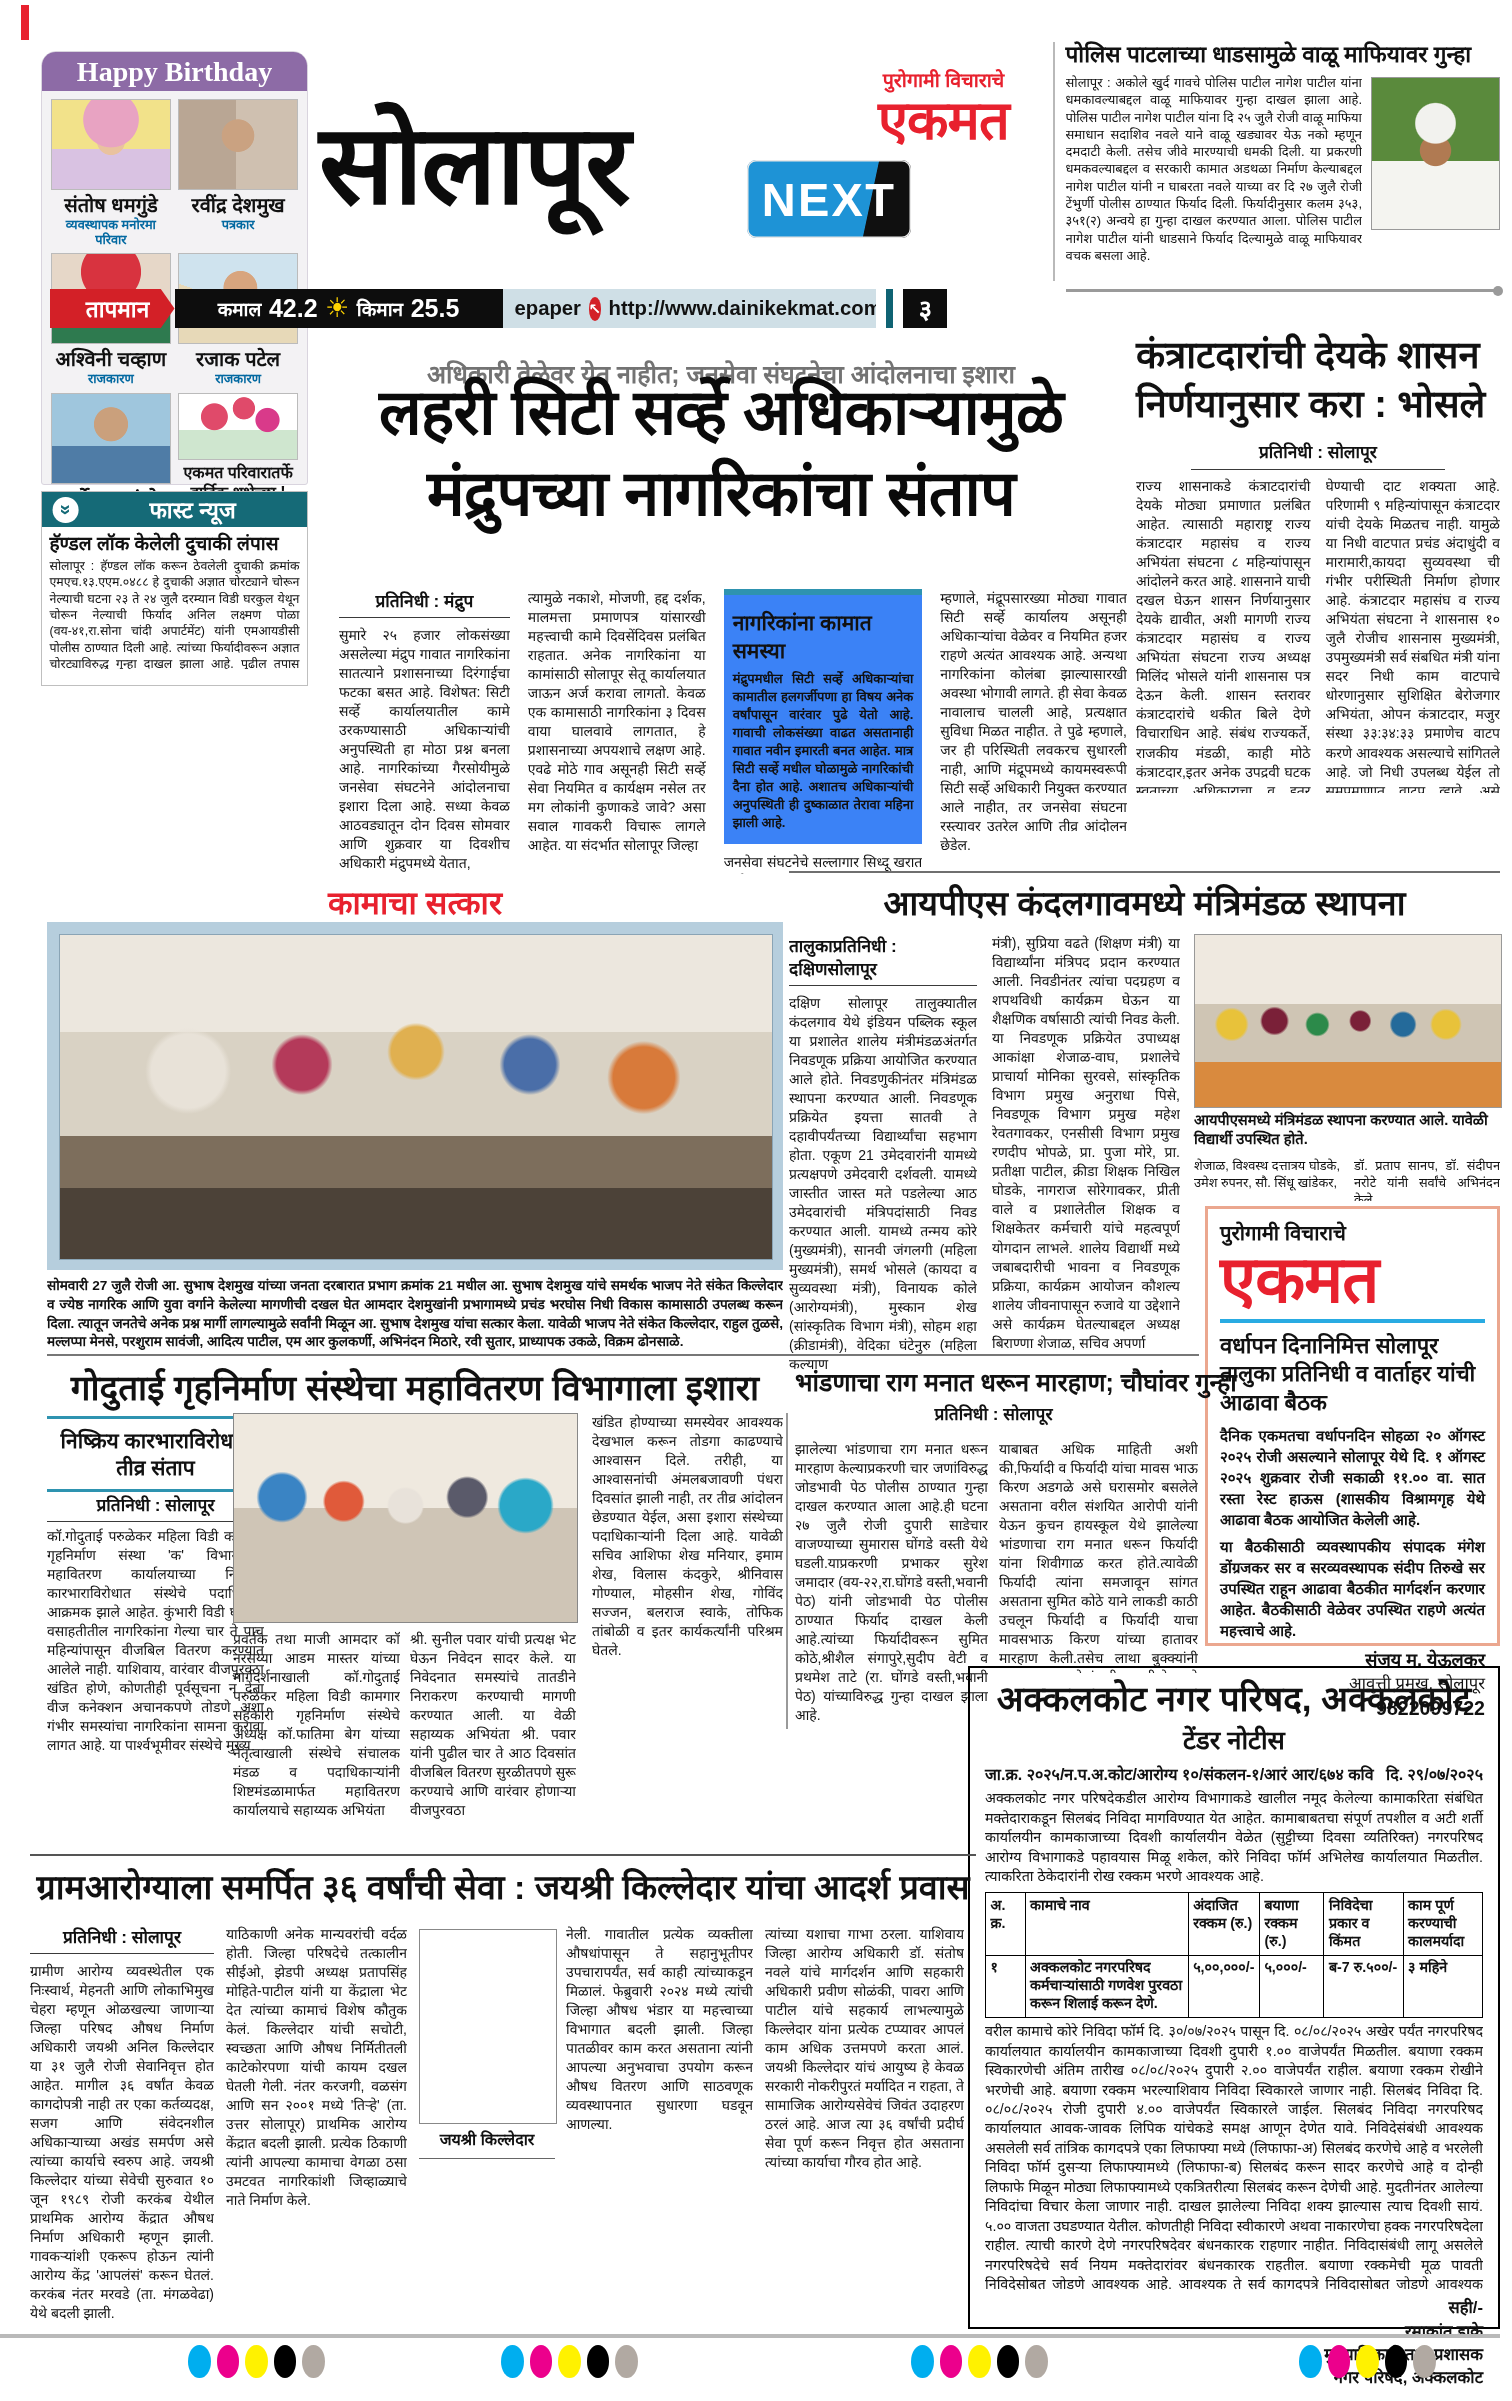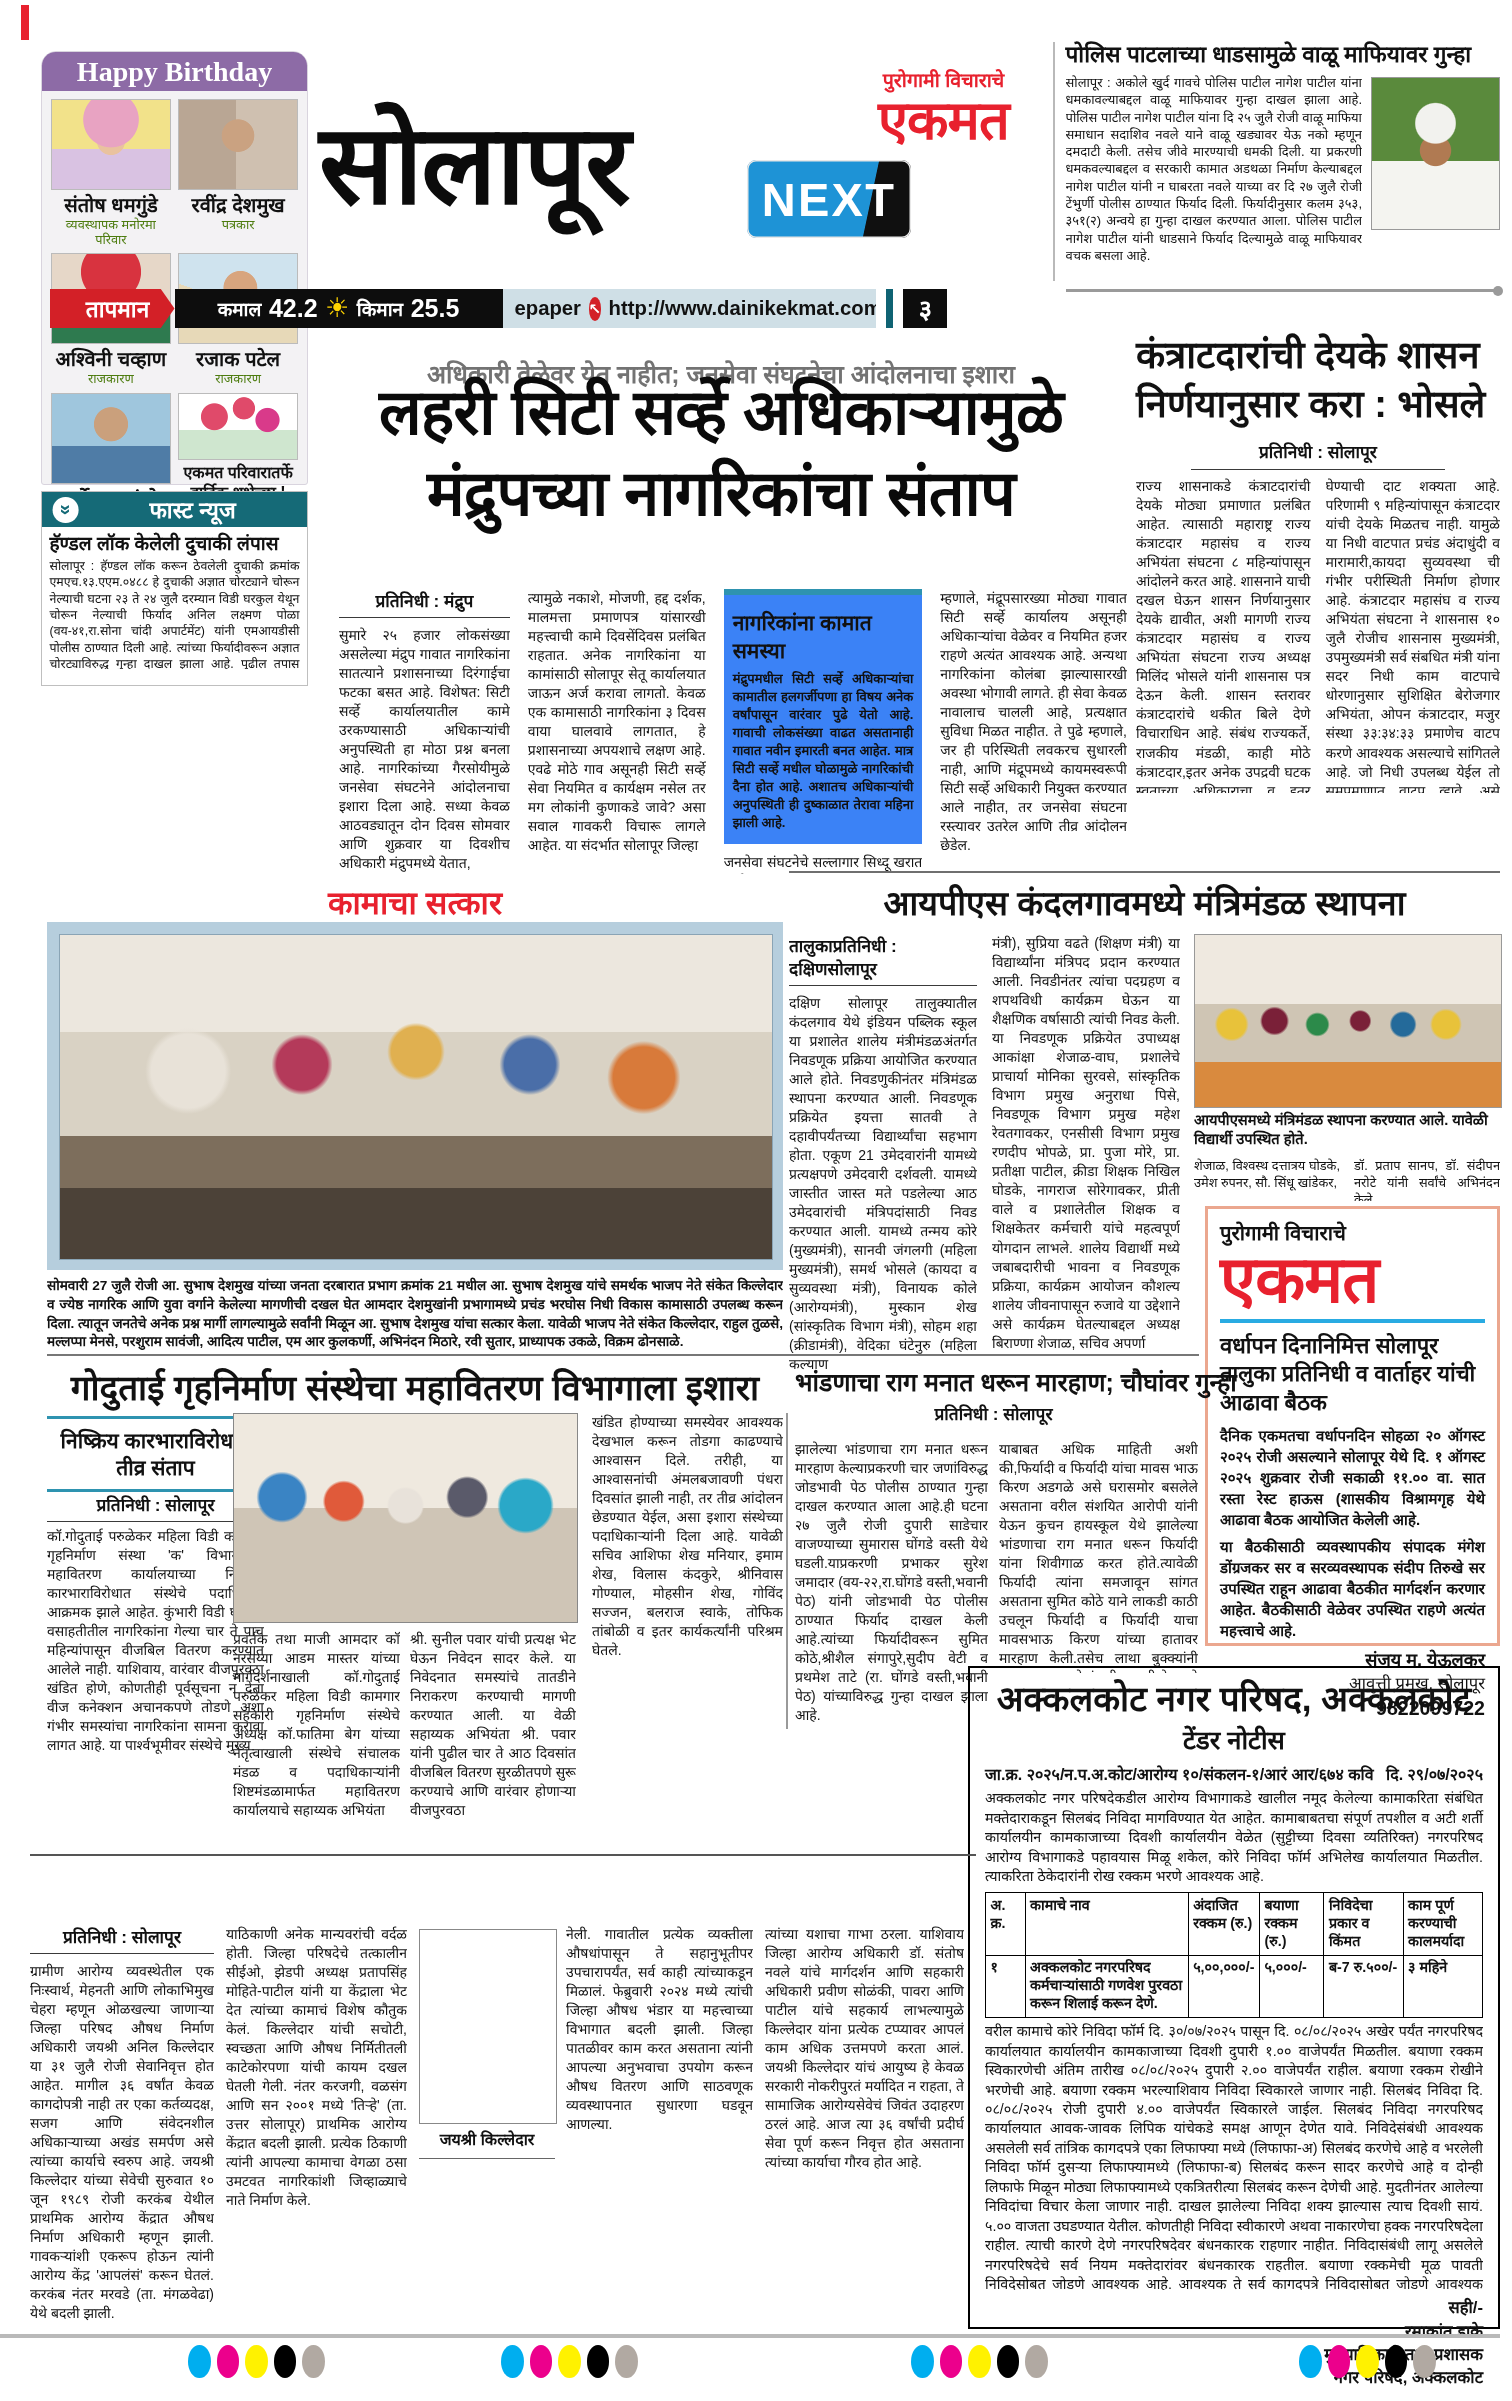--- a/index.html
+++ b/index.html
@@ -12,21 +12,21 @@
   .smalltxt{font-size:12.8px;line-height:1.33;}
   .byline{font-weight:bold;font-size:17.3px;text-align:center;border-bottom:1.5px solid #3a3a3a;padding-bottom:5.3px;margin-bottom:7.5px;}
   
   #bday{left:41px;top:51px;width:265px;height:432px;background:#f3f2f4;border:0.8px solid #d9d4de;border-radius:15px 15px 3px 3px;}
   #bday .hdr{height:39px;background:#8d6ba6;border-radius:13.6px 13.6px 0 0;color:#fff;
      font-family:"Liberation Serif","DejaVu Serif",serif;font-size:28px;font-weight:bold;
      display:flex;align-items:center;justify-content:center;}
   #bday .grid{display:grid;grid-template-columns:1fr 1fr;gap:6px 7.5px;padding:7.5px 9px;}
   .bd-photo{height:89px;border:0.8px solid #bbb;}
   .bd-name{font-size:20px;font-weight:bold;text-align:center;margin-top:3px;line-height:1.2;}
-  .bd-role{font-size:12.8px;font-weight:normal;text-align:center;line-height:1.2;color:#4d7c0f;}
+  .bd-role{font-size:12.8px;font-weight:bold;text-align:center;line-height:1.2;color:#0369a1;}
   .p-turban-pink{background:radial-gradient(circle at 50% 22%,#e8a3c2 0 30%,transparent 31%),radial-gradient(circle at 50% 46%,#e9c29f 0 18%,transparent 19%),linear-gradient(180deg,#f2e28a 0 55%,#d9c2e2 55%);}
   .p-brick{background:radial-gradient(circle at 50% 40%,#caa281 0 20%,transparent 21%),linear-gradient(90deg,#b9a694 0 48%,#cfc0b0 48%),repeating-linear-gradient(0deg,#b5a08c 0 13.6px,#c8b7a6 13.6px 27px);}
   .p-turban-red{background:radial-gradient(circle at 50% 20%,#d8333f 0 32%,transparent 33%),radial-gradient(circle at 50% 48%,#e9bd97 0 18%,transparent 19%),linear-gradient(180deg,#e6d7c8 0 60%,#2e7a4f 60%);}
   .p-lookup{background:radial-gradient(circle at 52% 38%,#d8a57e 0 20%,transparent 21%),linear-gradient(200deg,#cfe3ee 0 55%,#e7d9b8 55%);}
   .p-shades{background:radial-gradient(circle at 50% 34%,#caa07c 0 20%,transparent 21%),linear-gradient(180deg,#9fc6dd 0 58%,#4f7ca6 58%);}
   .p-flowers{background:radial-gradient(circle at 30% 35%,#e04a6a 0 14%,transparent 15%),radial-gradient(circle at 55% 22%,#e04a6a 0 13%,transparent 14%),radial-gradient(circle at 75% 40%,#d93a8a 0 12%,transparent 13%),linear-gradient(180deg,#ffffff 0 55%,#cfe6cf 55%);}
   
   #fastnews{left:41px;top:491px;width:265px;height:193px;border:0.8px solid #bfbfbf;background:#fff;}
   #fastnews .bar{height:35px;background:#156a77;display:flex;align-items:center;gap:10.5px;padding:0 10.5px;}
   #fastnews .circ{width:25.6px;height:25.6px;border-radius:50%;background:#fff;color:#156a77;display:flex;align-items:center;justify-content:center;font-size:19.6px;font-weight:bold;transform:rotate(90deg);}
@@ -352,20 +352,21 @@
     <div class="p j col" style="height:268px;">वरील कामाचे कोरे निविदा फॉर्म दि. ३०/०७/२०२५ पासून दि. ०८/०८/२०२५ अखेर पर्यंत नगरपरिषद कार्यालयात कार्यालयीन कामकाजाच्या दिवशी दुपारी १.०० वाजेपर्यंत मिळतील. बयाणा रक्कम स्विकारणेची अंतिम तारीख ०८/०८/२०२५ दुपारी २.०० वाजेपर्यंत राहील. बयाणा रक्कम रोखीने भरणेची आहे. बयाणा रक्कम भरल्याशिवाय निविदा स्विकारले जाणार नाही. सिलबंद निविदा दि. ०८/०८/२०२५ रोजी दुपारी ४.०० वाजेपर्यंत स्विकारले जाईल. सिलबंद निविदा नगरपरिषद कार्यालयात आवक-जावक लिपिक यांचेकडे समक्ष आणून देणेत यावे. निविदेसंबंधी आवश्यक असलेली सर्व तांत्रिक कागदपत्रे एका लिफाफ्या मध्ये (लिफाफा-अ) सिलबंद करणेचे आहे व भरलेली निविदा फॉर्म दुसऱ्या लिफाफ्यामध्ये (लिफाफा-ब) सिलबंद करून सादर करणेचे आहे व दोन्ही लिफाफे मिळून मोठ्या लिफाफ्यामध्ये एकत्रितरीत्या सिलबंद करून देणेची आहे. मुदतीनंतर आलेल्या निविदांचा विचार केला जाणार नाही. दाखल झालेल्या निविदा शक्य झाल्यास त्याच दिवशी सायं. ५.०० वाजता उघडण्यात येतील. कोणतीही निविदा स्वीकारणे अथवा नाकारणेचा हक्क नगरपरिषदेला राहील. त्याची कारणे देणे नगरपरिषदेवर बंधनकारक राहणार नाहीत. निविदासंबंधी लागू असलेले नगरपरिषदेचे सर्व नियम मक्तेदारांवर बंधनकारक राहतील. बयाणा रक्कमेची मूळ पावती निविदेसोबत जोडणे आवश्यक आहे. आवश्यक ते सर्व कागदपत्रे निविदासोबत जोडणे आवश्यक आहे. त्याशिवाय निविदेचा विचार केला जाणार नाही. वरील कामांकरिता निधी उपलब्धतेनुसार बिले अदा करणेत येतील.</div>
     <div class="sg">
       <div>सही/-</div>
       <div>रमाकांत डाके</div>
       <div>मुख्याधिकारी तथा प्रशासक</div>
       <div>नगर परिषद, अक्कलकोट</div>
     </div>
   </div>
 
   <div id="jay-rule" class="abs"></div>
+  <div id="jay-head" class="abs">ग्रामआरोग्याला समर्पित ३६ वर्षांची सेवा : जयश्री किल्लेदार यांचा आदर्श प्रवास</div>
   <div id="jay-c1" class="abs col">
     <div class="byline">प्रतिनिधी : सोलापूर</div>
     <div class="bodytxt j">ग्रामीण आरोग्य व्यवस्थेतील एक निःस्वार्थ, मेहनती आणि लोकाभिमुख चेहरा म्हणून ओळखल्या जाणाऱ्या जिल्हा परिषद औषध निर्माण अधिकारी जयश्री अनिल किल्लेदार या ३१ जुलै रोजी सेवानिवृत्त होत आहेत. मागील ३६ वर्षांत केवळ कागदोपत्री नाही तर एका कर्तव्यदक्ष, सजग आणि संवेदनशील अधिकाऱ्याच्या अखंड समर्पण असे त्यांच्या कार्याचे स्वरुप आहे. जयश्री किल्लेदार यांच्या सेवेची सुरुवात १० जून १९८९ रोजी करकंब येथील प्राथमिक आरोग्य केंद्रात औषध निर्माण अधिकारी म्हणून झाली. गावकऱ्यांशी एकरूप होऊन त्यांनी आरोग्य केंद्र 'आपलंसं' करून घेतलं. करकंब नंतर मरवडे (ता. मंगळवेढा) येथे बदली झाली.</div>
   </div>
   <div id="jay-c2" class="abs col bodytxt j">याठिकाणी अनेक मान्यवरांची वर्दळ होती. जिल्हा परिषदेचे तत्कालीन सीईओ, झेडपी अध्यक्ष प्रतापसिंह मोहिते-पाटील यांनी या केंद्राला भेट देत त्यांच्या कामाचं विशेष कौतुक केलं. किल्लेदार यांची सचोटी, स्वच्छता आणि औषध निर्मितीतली काटेकोरपणा यांची कायम दखल घेतली गेली. नंतर करजगी, वळसंग आणि सन २००१ मध्ये 'तिऱ्हे' (ता. उत्तर सोलापूर) प्राथमिक आरोग्य केंद्रात बदली झाली. प्रत्येक ठिकाणी त्यांनी आपल्या कामाचा वेगळा ठसा उमटवत नागरिकांशी जिव्हाळ्याचे नाते निर्माण केले.</div>
   <div id="jay-photo" class="abs"></div>
   <div id="jay-cap" class="abs">जयश्री किल्लेदार</div>
   <div id="jay-c3" class="abs col bodytxt j">नेली. गावातील प्रत्येक व्यक्तीला औषधांपासून ते सहानुभूतीपर उपचारापर्यंत, सर्व काही त्यांच्याकडून मिळालं. फेब्रुवारी २०२४ मध्ये त्यांची जिल्हा औषध भंडार या महत्त्वाच्या विभागात बदली झाली. जिल्हा पातळीवर काम करत असताना त्यांनी आपल्या अनुभवाचा उपयोग करून औषध वितरण आणि साठवणूक व्यवस्थापनात सुधारणा घडवून आणल्या.</div>
   <div id="jay-c4" class="abs col bodytxt j">त्यांच्या यशाचा गाभा ठरला. याशिवाय जिल्हा आरोग्य अधिकारी डॉ. संतोष नवले यांचे मार्गदर्शन आणि सहकारी अधिकारी प्रवीण सोळंकी, पावरा आणि पाटील यांचे सहकार्य लाभल्यामुळे किल्लेदार यांना प्रत्येक टप्प्यावर आपलं काम अधिक उत्तमपणे करता आलं. जयश्री किल्लेदार यांचं आयुष्य हे केवळ सरकारी नोकरीपुरतं मर्यादित न राहता, ते सामाजिक आरोग्यसेवेचं जिवंत उदाहरण ठरलं आहे. आज त्या ३६ वर्षांची प्रदीर्घ सेवा पूर्ण करून निवृत्त होत असताना त्यांच्या कार्याचा गौरव होत आहे.</div>
 

